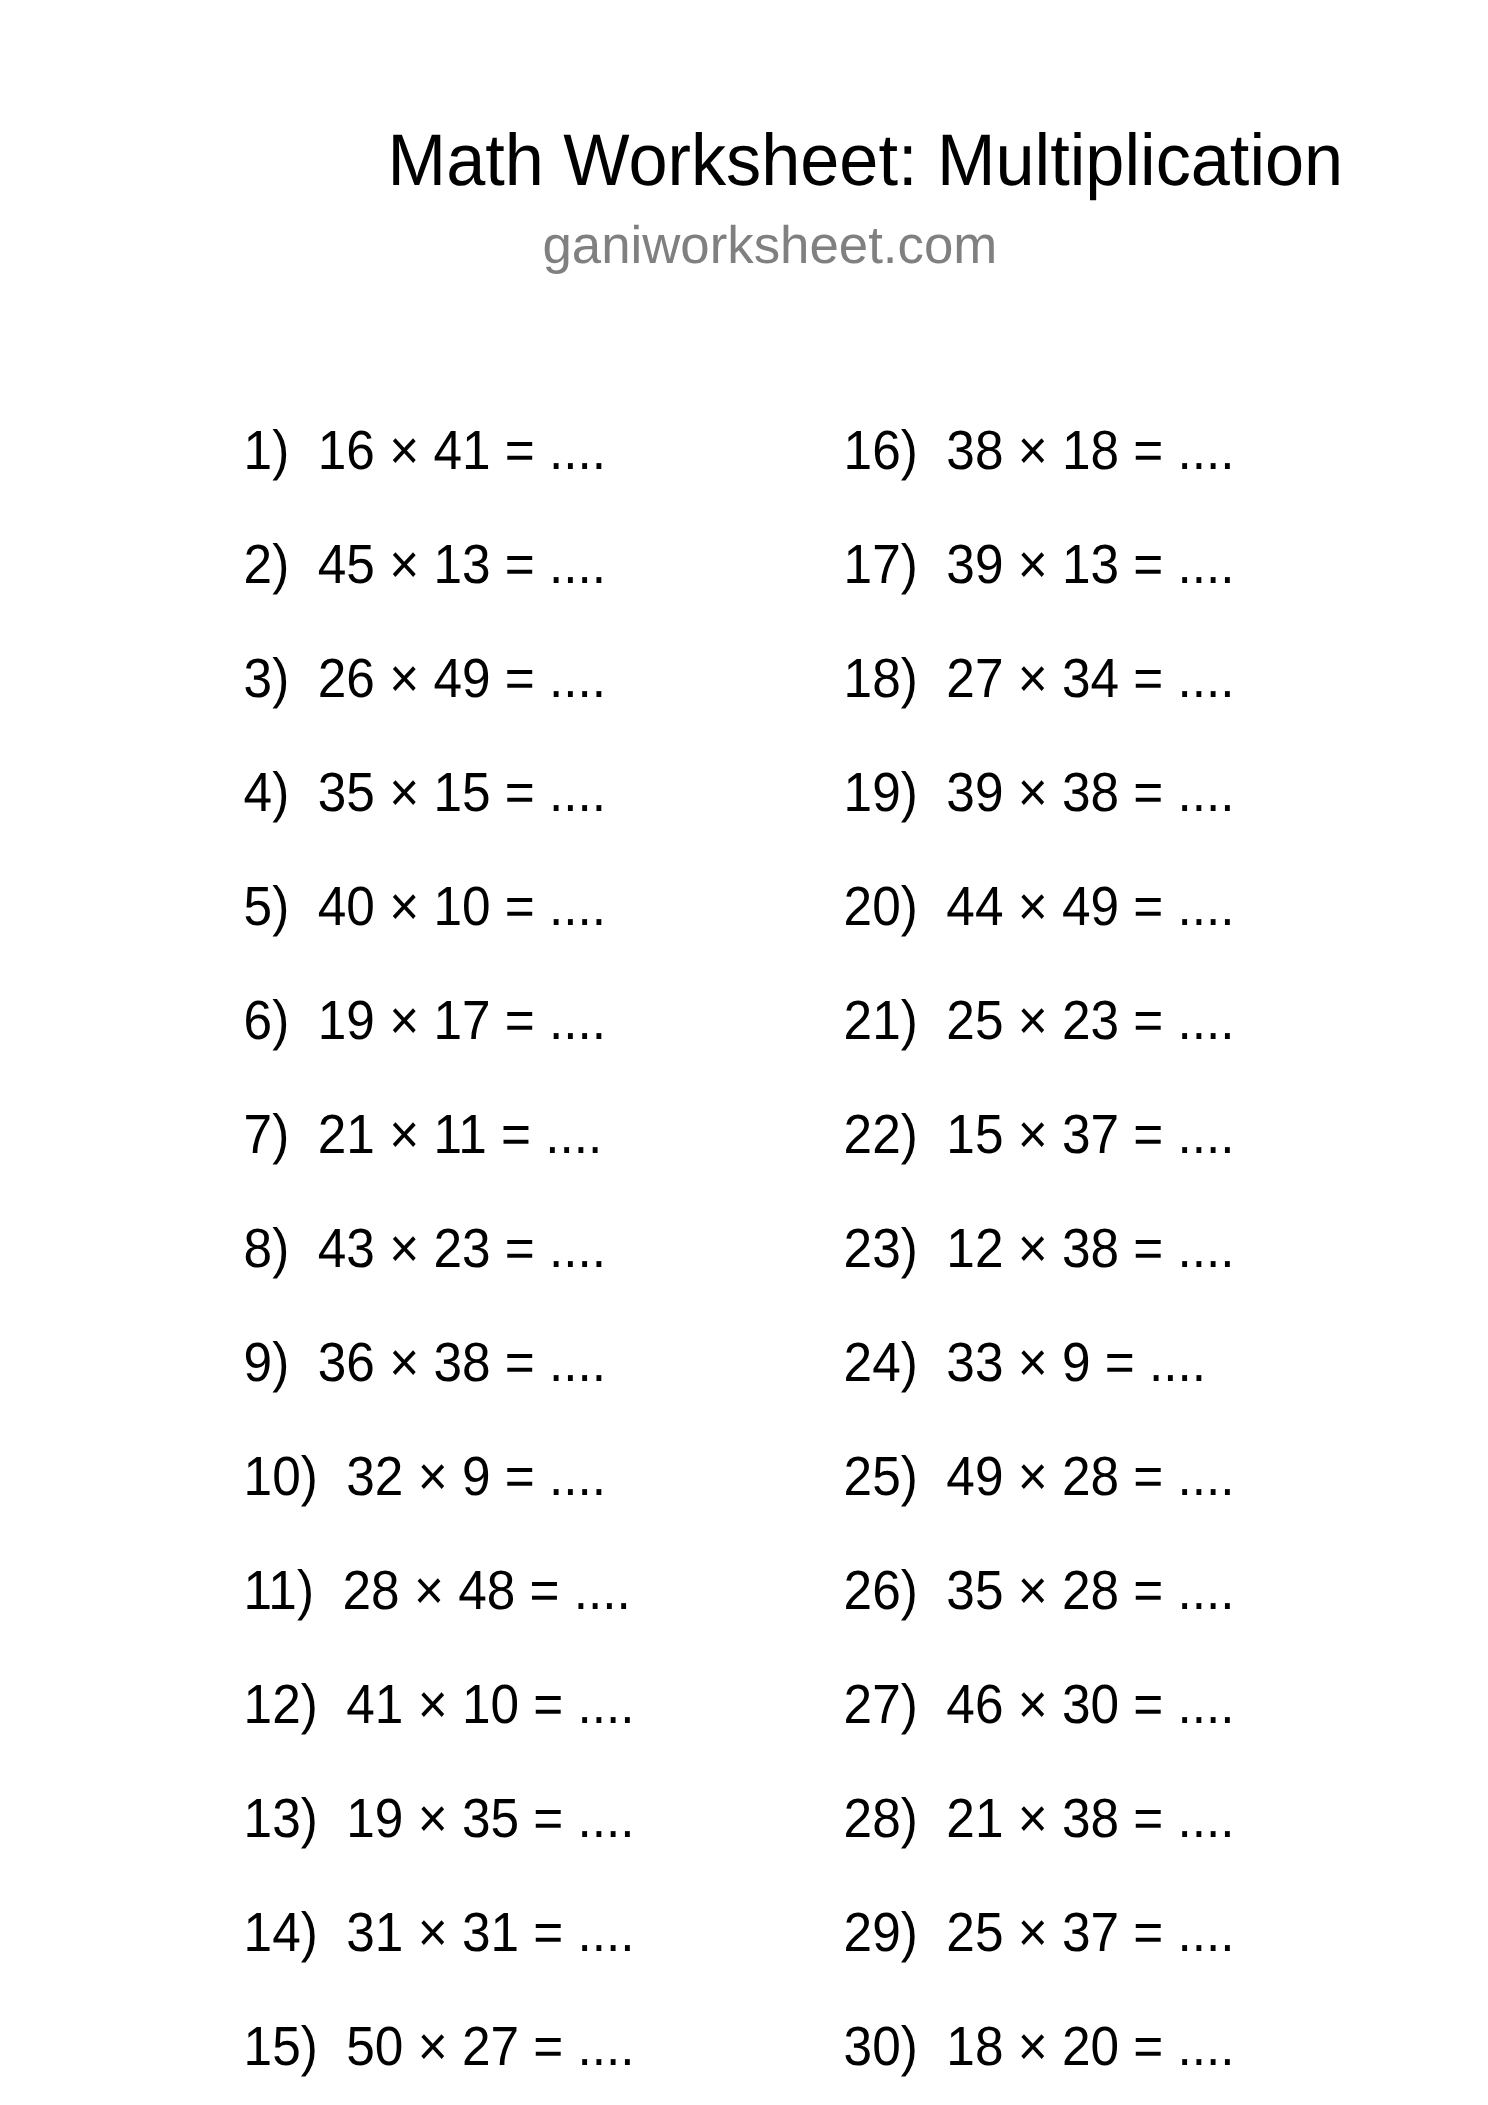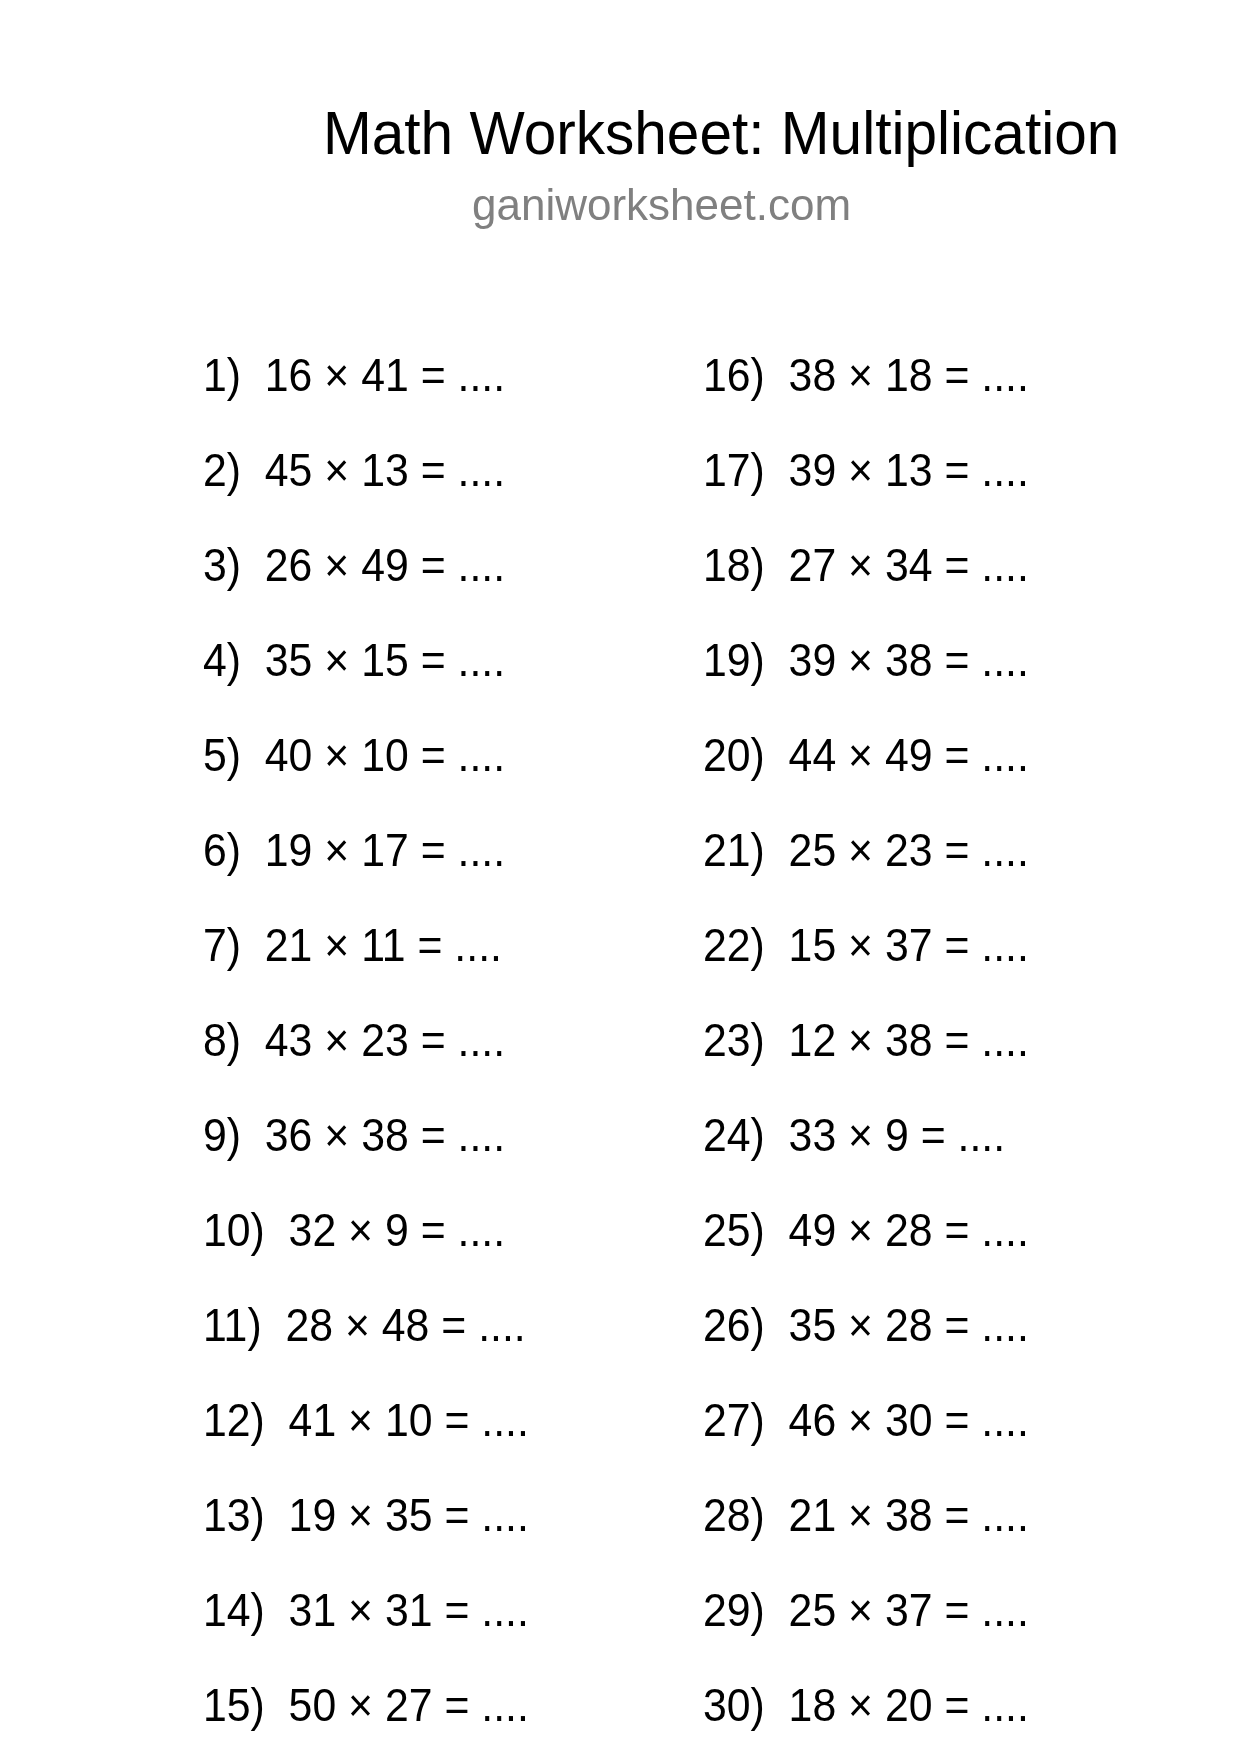--- a/index.html
+++ b/index.html
@@ -22,21 +22,21 @@
       font-size: 61px;
       line-height: 70px;
       white-space: nowrap;
       transform: scaleX(0.96);
       transform-origin: left top;
       margin: 0;
       font-weight: normal;
     }
     .subtitle {
       position: absolute;
-      left: 472px;
+      left: 452px;
       top: 180px;
       font-size: 44px;
       line-height: 50px;
       white-space: nowrap;
       color: #808080;
     }
     .column {
       position: absolute;
       top: 350px;
       width: 480px;

